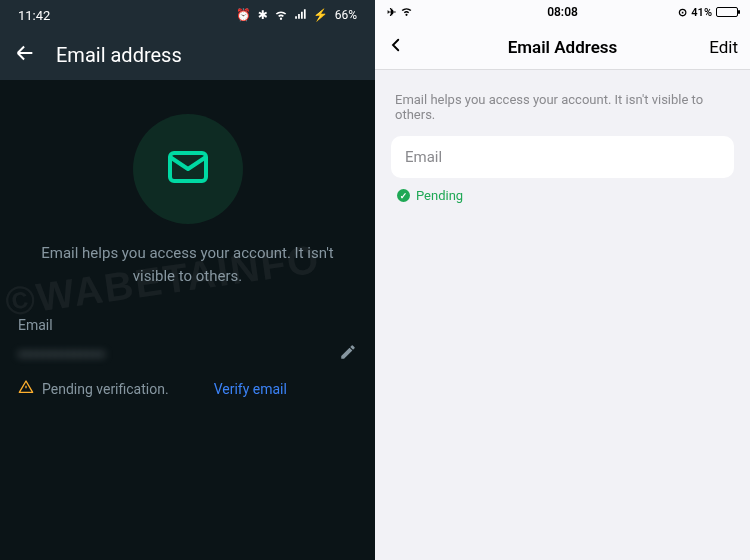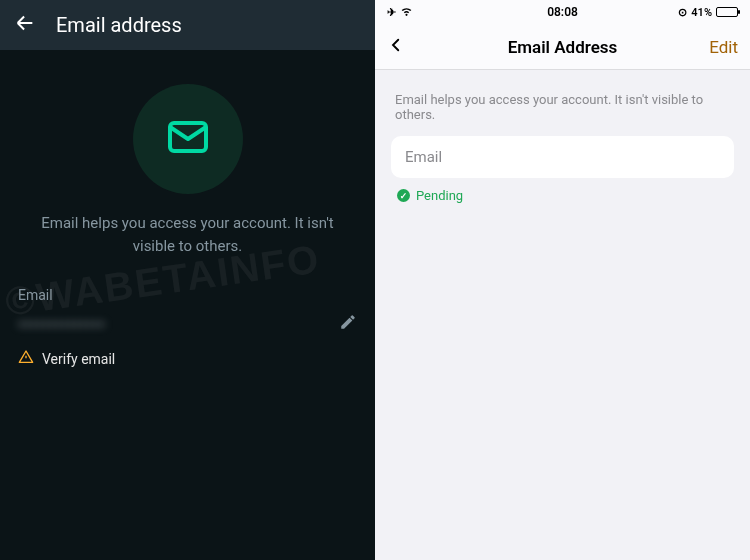--- a/index.html
+++ b/index.html
@@ -44,21 +44,21 @@
     padding: 10px 18px 8px;
   }
   .l-email-val { color: #aeb6bb; font-size: 17px; filter: blur(4px); letter-spacing: 0.5px; }
   .l-edit svg { width: 18px; height: 18px; }
   .l-status-row {
     display: flex; align-items: center; gap: 8px; padding: 0 18px;
     font-size: 14px; margin-top: 6px;
   }
   .l-warn svg { width: 16px; height: 16px; }
   .l-pending { color: #8696a0; }
-  .l-verify { color: #e5e5e5; }
+  .l-verify { color: #3b82f6; margin-left: 37px; }
   .wm { position: absolute; color: rgba(180,180,180,0.08); font-size: 40px;
     font-weight: 900; transform: rotate(-8deg); pointer-events: none;
     font-family: Arial Black, Arial, sans-serif; letter-spacing: 2px; }
   .wm1 { left: 4px; top: 258px; }
 
   
   .r-status {
     height: 24px; display: flex; justify-content: space-between; align-items: center;
     padding: 0 12px; font-size: 12px; background: #fbfbfd; font-weight: 600;
   }
@@ -66,40 +66,59 @@
   .r-status .icons { display: flex; align-items: center; gap: 4px; font-size: 11px; }
   .r-batt { width: 22px; height: 10px; border: 1px solid #000; border-radius: 2px; position: relative; }
   .r-batt::after { content:""; position:absolute; right:-3px; top:2px; width:2px; height:4px; background:#000; border-radius:1px;}
   .r-batt .fill { height: 100%; width: 60%; background: #f7c948; border-radius:1px; }
   .r-header {
     background: #fbfbfd; height: 46px; display: flex; align-items: center;
     justify-content: space-between; padding: 0 12px; border-bottom: 1px solid #dcdcdf;
   }
   .r-back svg { width: 18px; height: 18px; }
   .r-title { font-size: 17px; font-weight: 600; color: #000; position:absolute; left:50%; transform:translateX(-50%);}
-  .r-edit { color: #a16207; font-size: 17px; }
+  .r-edit { color: #000000; font-size: 17px; }
   .r-desc { color: #8a8a8e; font-size: 13px; padding: 22px 20px 14px; }
   .r-field {
     background: #fff; border-radius: 10px; margin: 0 16px; padding: 12px 14px;
     font-size: 15px; color: #8a8a8e;
   }
   .r-verified {
     display: flex; align-items: center; gap: 6px; padding: 10px 22px;
     color: #1fa855; font-size: 13px;
   }
   .r-verified .check {
     width: 13px; height: 13px; border-radius: 50%; background: #1fa855;
     display: flex; align-items: center; justify-content: center; color: #fff;
     font-size: 9px; font-weight: 700;
   }
 </style>
 </head>
 <body>
 
 <div class="pane left">
+  <div class="l-status">
+    <span>11:42</span>
+    <span class="icons">
+      <span>⏰</span>
+      <span>✱</span>
+      <span>
+        <svg viewBox="0 0 24 24" width="14" height="14" fill="#fff">
+            <path d="M12 18a2 2 0 100 4 2 2 0 000-4zm-5-3a8 8 0 0110 0l-2 2a5 5 0 00-6 0zm-4-4a14 14 0 0118 0l-2 2a11 11 0 00-14 0z"></path>
+          </svg>
+      </span>
+      <span>
+        <svg viewBox="0 0 24 24" width="14" height="14" fill="#fff">
+            <path d="M2 20h3v-4H2zm5 0h3v-8H7zm5 0h3V8h-3zm5 0h3V4h-3z"></path>
+          </svg>
+      </span>
+      <span>⚡</span>
+      <span>66%</span>
+    </span>
+  </div>
   <div class="l-header">
     <span class="l-back">
       <svg viewBox="0 0 24 24" fill="none" stroke="#fff" stroke-width="2.2">
           <path d="M20 12H4m0 0l7-7m-7 7l7 7"></path>
         </svg>
     </span>
     <span class="l-title">Email address</span>
   </div>
   <div class="l-circle">
     <span>
@@ -119,20 +138,21 @@
         </svg>
     </span>
   </div>
   <div class="l-status-row">
     <span class="l-warn">
       <svg viewBox="0 0 24 24" fill="none" stroke="#ffb02e" stroke-width="2" stroke-linejoin="round">
           <path d="M12 3L2 20h20L12 3z"></path>
           <path d="M12 10v4m0 3h.01"></path>
         </svg>
     </span>
+    <span class="l-pending">Pending verification.</span>
     <span class="l-verify">Verify email</span>
   </div>
   <div class="wm wm1">©WABETAINFO</div>
 </div>
 
 <div class="pane right">
   <div class="r-status">
     <span class="icons">
       <span>✈</span>
       <span>

